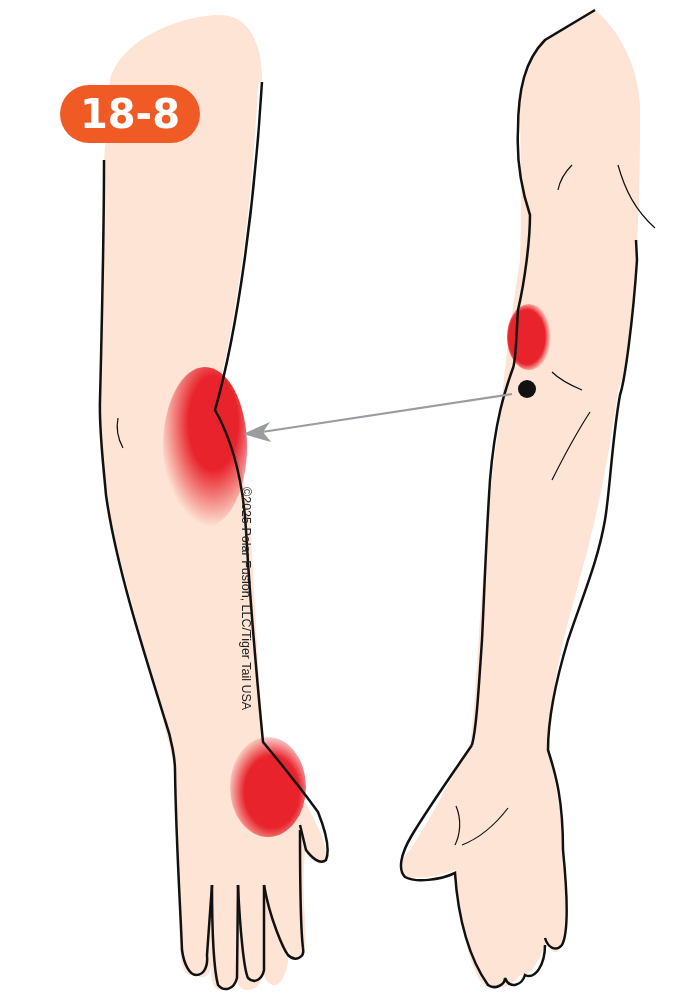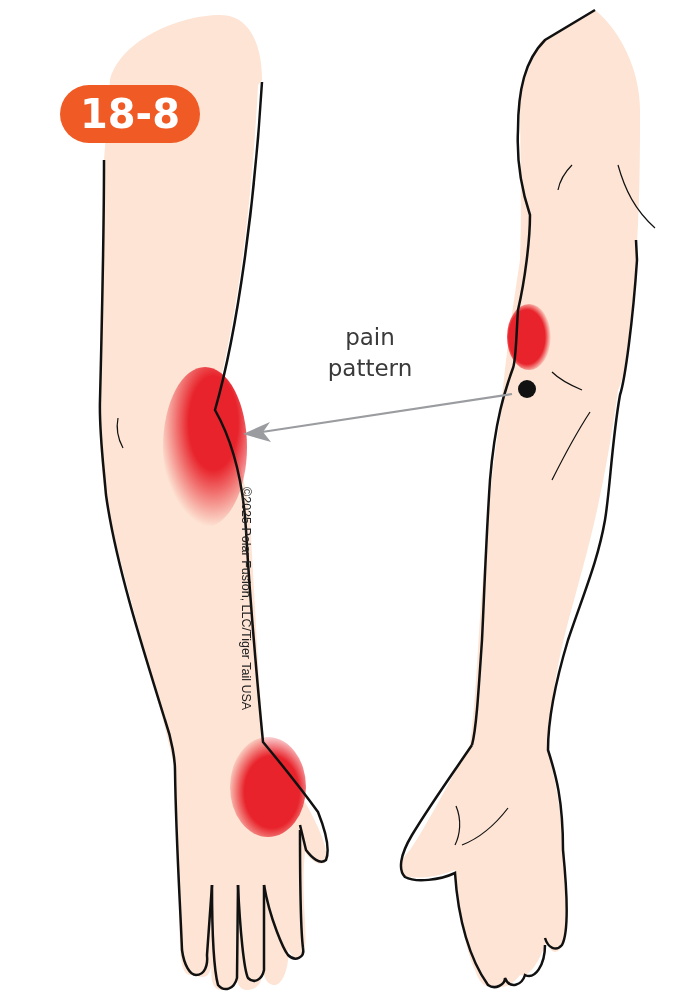--- a/index.html
+++ b/index.html
@@ -79,16 +79,15 @@
     <line x1="512" y1="394" x2="262" y2="432" stroke="#9a9ca0" stroke-width="2.2"></line>
     <path d="M243,434 L270,422 L263,432 L271,442 Z" fill="#9a9ca0"></path>
   </g>
 </svg>
 
 <div class="badge" style="background:#f05a24;">
   <span>18-8</span>
 </div>
 
 <div class="label">
-  <div>pain pattern</div>
 </div>
 
 <div class="copyright">©2025 Polar Fusion, LLC/Tiger Tail USA</div>
 
 </body></html>

